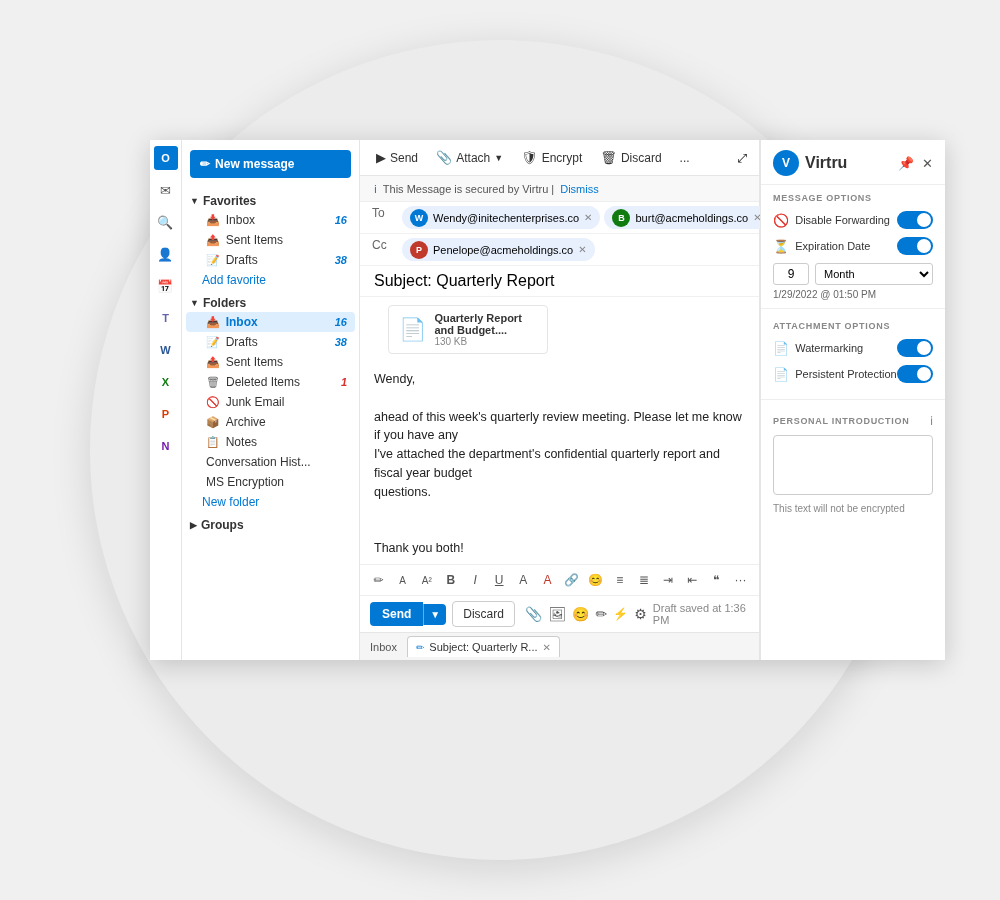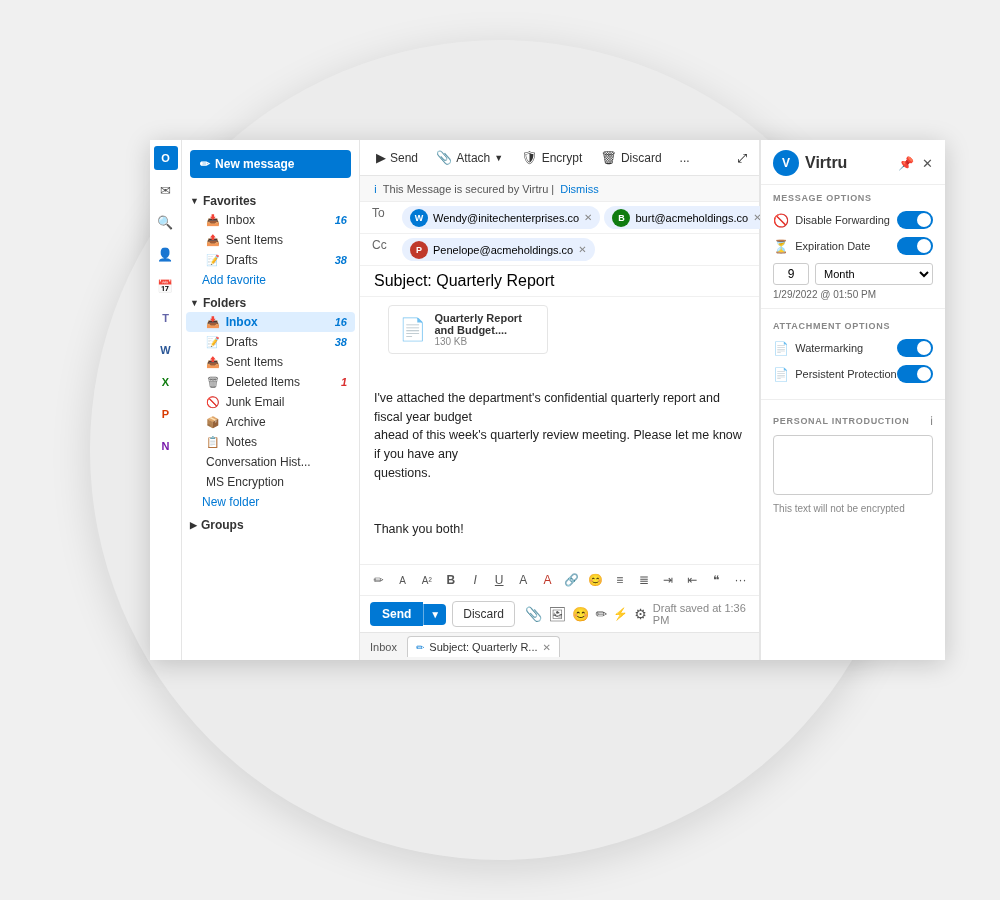--- a/index.html
+++ b/index.html
@@ -616,23 +616,24 @@
         <div class="attachment-box">
           <span class="attachment-icon">📄</span>
           <div>
             <div class="attachment-name">Quarterly Report and Budget....</div>
             <div class="attachment-size">130 KB</div>
           </div>
         </div>
       </div>
 
       <div class="compose-body">
+        <div>Wendy,</div>
         <br>
+        <div>ahead of this week's quarterly review meeting. Please let me know if you have any</div>
         <div>I've attached the department's confidential quarterly report and fiscal year budget</div>
-        <div>ahead of this week's quarterly review meeting. Please let me know if you have any</div>
         <div>questions.</div>
         <br>
         <br>
         <div>Thank you both!</div>
       </div>
 
       <div class="format-toolbar">
         <div class="format-btn">✏</div>
         <div class="format-btn" style="font-size:10px">A</div>
         <div class="format-btn" style="font-size:10px">A²</div>

